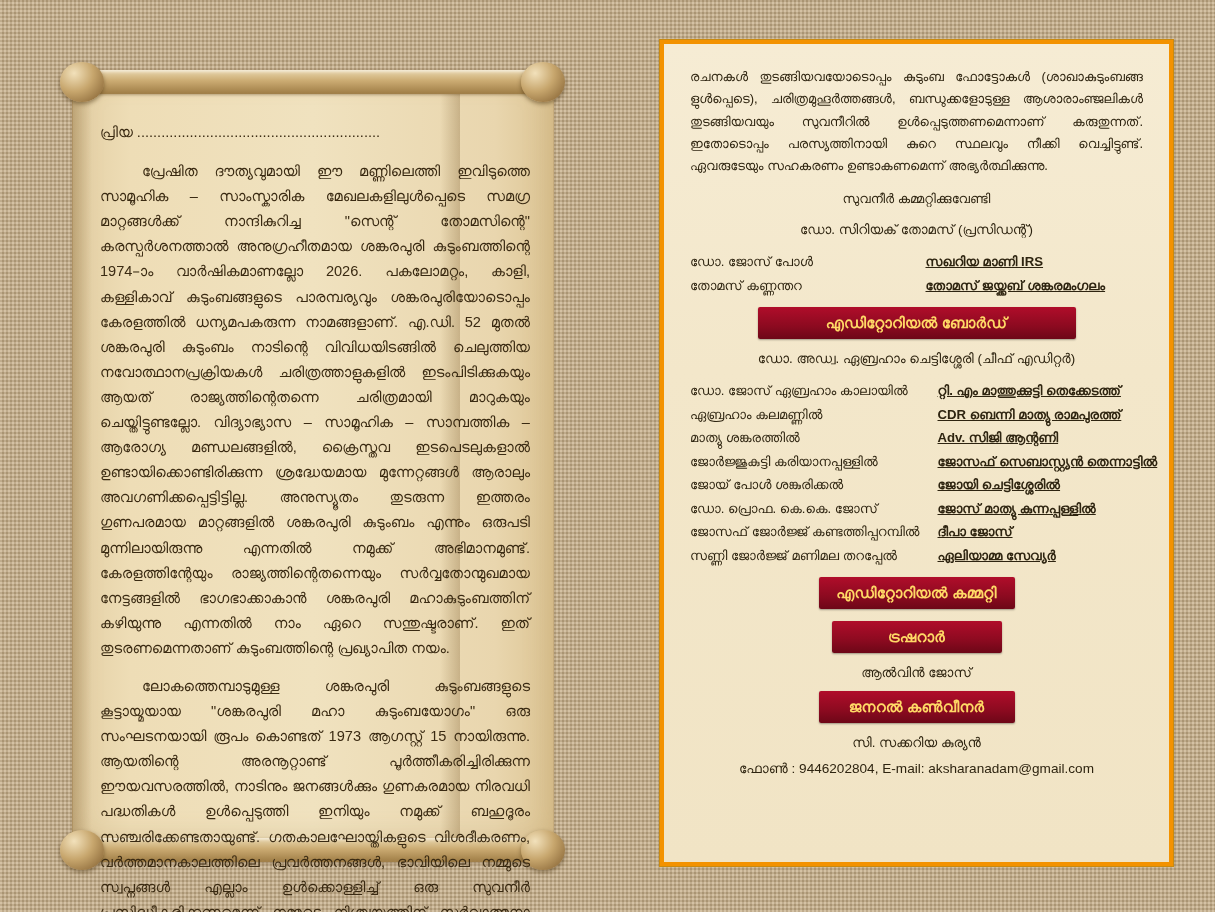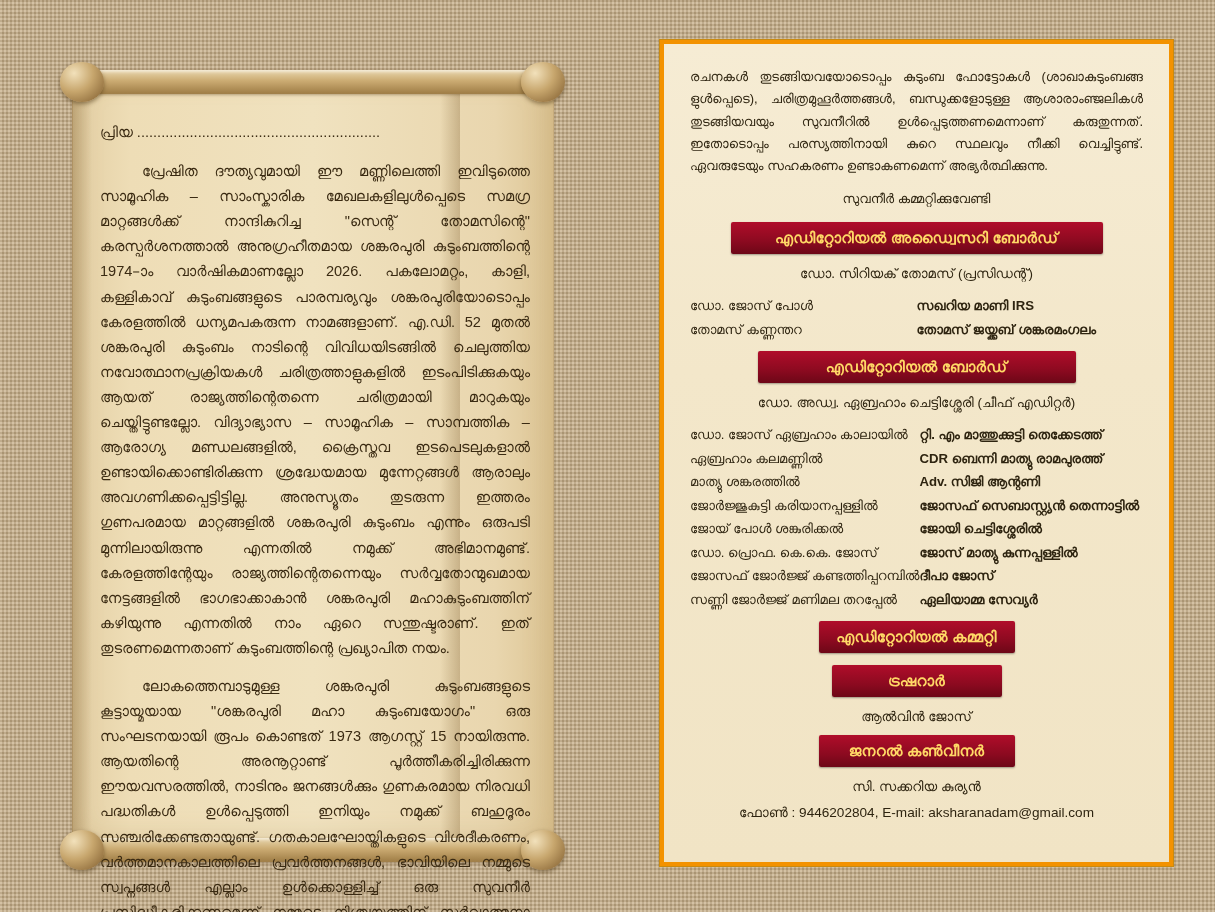--- a/index.html
+++ b/index.html
@@ -71,24 +71,24 @@
     padding:7px 10px;border-radius:2px;
     box-shadow:0 1px 2px rgba(0,0,0,0.35);
   }
   .ribbon.w1{width:352px;}
   .ribbon.w2{width:298px;}
   .ribbon.w3{width:176px;}
   .ribbon.w4{width:150px;}
   .ribbon.w5{width:176px;}
 
   .chair{text-align:center;font-size:13.4px;margin:0 0 12px 0;}
-  .twocol{display:flex;margin-bottom:10px;}
+  .twocol{display:flex;gap:18px;margin-bottom:10px;}
   .twocol .col{flex:1;}
   .twocol .col div{font-size:13.2px;line-height:1.78;white-space:nowrap;}
-  .bold-col div{font-weight:bold;}
+  .bold-col div{font-weight:bold;text-decoration:underline;}
   .footer-note{font-size:13.3px;line-height:1.72;text-align:justify;margin:0 0 6px 0;}
   .name-center{text-align:center;font-size:13.4px;margin:0 0 10px 0;}
   .contact{text-align:center;font-size:13.6px;margin-top:6px;}
 </style>
 </head>
 <body>
 
 <div class="page">
 
   <div class="scroll-wrap">
@@ -113,21 +113,20 @@
       <p class="indent">ലോകത്തെമ്പാടുമുള്ള ശങ്കരപുരി കുടുംബങ്ങളുടെ കൂട്ടായ്മയായ "ശങ്കരപുരി മഹാ കുടുംബയോഗം" ഒരു സംഘടനയായി രൂപം കൊണ്ടത് 1973 ആഗസ്റ്റ് 15 നായിരുന്നു. ആയതിന്റെ അരനൂറ്റാണ്ട് പൂർത്തീകരിച്ചിരിക്കുന്ന ഈയവസരത്തിൽ, നാടിനും ജനങ്ങൾക്കും ഗുണകരമായ നിരവധി പദ്ധതികൾ ഉൾപ്പെടുത്തി ഇനിയും നമുക്ക് ബഹുദൂരം സഞ്ചരിക്കേണ്ടതായുണ്ട്. ഗതകാലഘോയ്തികളുടെ വിശദീകരണം, വർത്തമാനകാലത്തിലെ പ്രവർത്തനങ്ങൾ, ഭാവിയിലെ നമ്മുടെ സ്വപ്നങ്ങൾ എല്ലാം ഉൾക്കൊള്ളിച്ച് ഒരു സുവനീർ പ്രസിദ്ധീകരിക്കണമെന്ന് നമ്മുടെ നിശ്ചയത്തിന് സർവ്വാത്മനാ പിന്തുണ ലഭിച്ചുകഴിഞ്ഞു. ചരിത്ര കുതുകികൾക്ക് ഭാവിയിൽ പഠനവിഷയമായേക്കാവുന്ന ഈ സുവനീറിൽ ഭാഗഭാക്കാകുവാൻ അങ്ങയേയും കുടുംബത്തെയും സ്നേഹപൂർവ്വം ക്ഷണിക്കുന്നു. ഈടുറ്റ ലേഖനങ്ങൾ, മറ്റ് സാംസ്കാരിക</p>
     </div>
   </div>
 
   <div class="panel">
     <div class="panel-inner">
 
       <p>രചനകൾ തുടങ്ങിയവയോടൊപ്പം കുടുംബ ഫോട്ടോകൾ (ശാഖാകുടുംബങ്ങ ളുൾപ്പെടെ), ചരിത്രമുഹൂർത്തങ്ങൾ, ബന്ധുക്കളോടുള്ള ആശാരാംഞ്ജലികൾ തുടങ്ങിയവയും സുവനീറിൽ ഉൾപ്പെടുത്തണമെന്നാണ് കരുതുന്നത്. ഇതോടൊപ്പം പരസ്യത്തിനായി കുറെ സ്ഥലവും നീക്കി വെച്ചിട്ടുണ്ട്. ഏവരുടേയും സഹകരണം ഉണ്ടാകണമെന്ന് അഭ്യർത്ഥിക്കുന്നു.</p>
       <p class="center-line">സുവനീർ കമ്മറ്റിക്കുവേണ്ടി</p>
 
-      <div class="ribbon w1">എഡിറ്റോറിയൽ അഡ്വൈസറി ബോർഡ്</div>
       <div class="chair">ഡോ. സിറിയക് തോമസ് (പ്രസിഡന്റ്)</div>
       <div class="twocol">
         <div class="col">
           <div>ഡോ. ജോസ് പോൾ</div>
           <div>തോമസ് കണ്ണന്തറ</div>
         </div>
         <div class="col bold-col">
           <div>സഖറിയ മാണി IRS</div>
           <div>തോമസ് ജയ്ക്കബ് ശങ്കരമംഗലം</div>
         </div>

